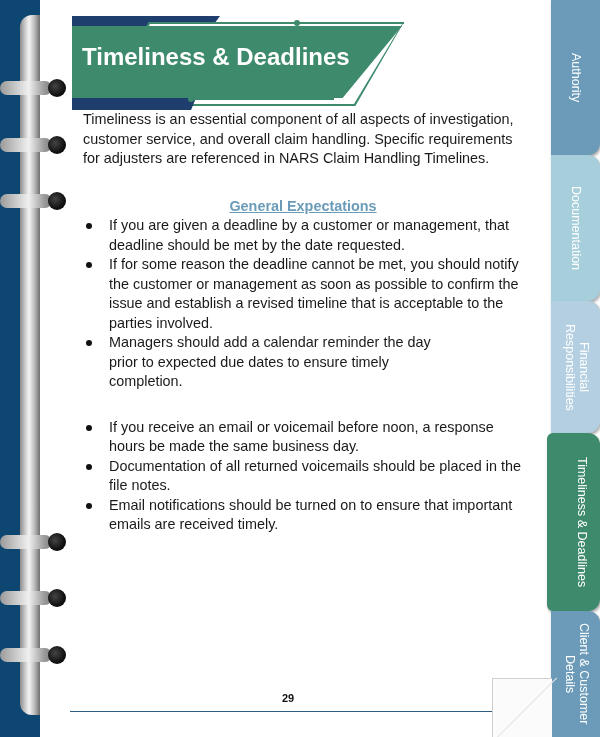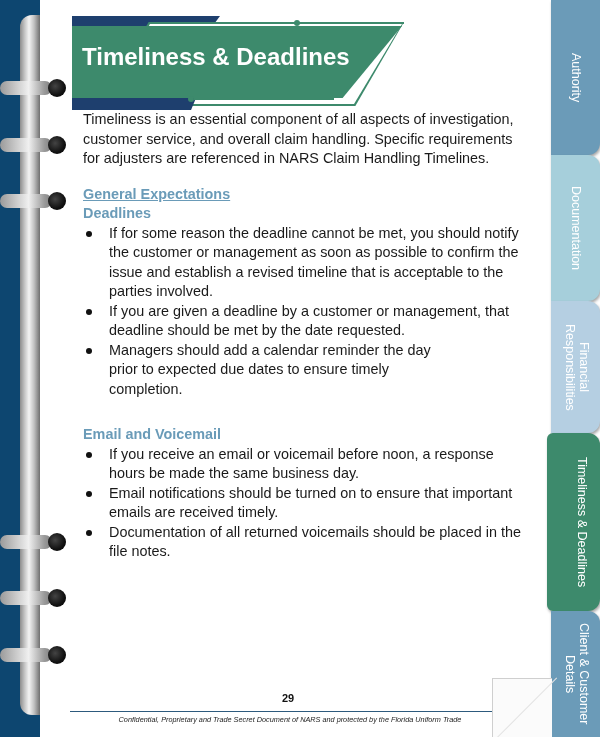--- a/index.html
+++ b/index.html
@@ -29,23 +29,23 @@
     clip-path: polygon(16% 0, 100% 0, 84% 100%, 0 100%); background: #3d8a6c; }
   .banner .outline-inner { position: absolute; left: 30px; top: 8px; width: 300px; height: 80px;
     clip-path: polygon(16% 0, 100% 0, 84% 100%, 0 100%); background: #ffffff; }
   .banner .green { position: absolute; left: 0; top: 10px; width: 330px; height: 72px; background: #3d8a6c;
     clip-path: polygon(0 0, 100% 0, 82% 100%, 0 100%); }
   .banner .title { position: absolute; left: 10px; top: 27px; color: #ffffff; font-size: 24px; font-weight: bold; white-space: nowrap; }
   .banner .dot { position: absolute; width: 6px; height: 6px; border-radius: 50%; background: #3d8a6c; }
   .banner .line { position: absolute; height: 2px; background: #3d8a6c; }
 
   .content { position: absolute; left: 83px; top: 110px; width: 440px; color: #1a1a1a; font-size: 14.4px; line-height: 19.5px; }
-  .intro { margin-bottom: 16px; }
+  .intro { margin-bottom: 28px; }
   .section-head { color: #6a9bb8; font-weight: bold; font-size: 14.4px; }
-  .section-head.underline { text-decoration: underline; }
+  .section-head.underline { text-decoration: underline; text-align: center; }
   ul.bullets { list-style: none; }
   ul.bullets li { position: relative; padding-left: 26px; }
   ul.bullets li::before { content: ""; position: absolute; left: 3px; top: 7px; width: 6px; height: 6px; border-radius: 50%; background: #111; }
   .spacer { height: 26px; }
 
   
   .tabs { position: absolute; left: 551px; top: 0; width: 49px; height: 737px; }
   .tab { position: absolute; left: 0; width: 49px; border-radius: 0 12px 12px 0; box-shadow: 1px 2px 3px rgba(0,0,0,0.35);
     display: flex; align-items: center; justify-content: center; }
   .tab .label { writing-mode: vertical-rl; color: #ffffff; font-size: 12.5px; line-height: 14px; text-align: center; }
@@ -102,34 +102,32 @@
   <div class="line" style="left:228px; top:6px; width:104px;"></div>
   <div class="dot" style="left:116px; top:80px;"></div>
   <div class="line" style="left:122px; top:82px; width:140px;"></div>
   <div class="title">Timeliness &amp; Deadlines</div>
 </div>
 
 <div class="content">
   <p class="intro">Timeliness is an essential component of all aspects of investigation, customer service, and overall claim handling.  Specific requirements for adjusters are referenced in NARS Claim Handling Timelines.</p>
 
   <div class="section-head underline">General Expectations </div>
-  <div class="section-head">Deadlines</div>
   <ul class="bullets">
+    <li>If you are given a deadline by a customer or management, that deadline should be met by the date requested.</li>
     <li>If for some reason the deadline cannot be met, you should notify the customer or management as soon as possible to confirm the issue and establish a revised timeline that is acceptable to the parties involved.</li>
-    <li>If you are given a deadline by a customer or management, that deadline should be met by the date requested.</li>
     <li style="padding-right:90px">Managers should add a calendar reminder the day prior to expected due dates to ensure timely completion.</li>
   </ul>
 
   <div class="spacer"></div>
 
-  <div class="section-head">Email and Voicemail</div>
   <ul class="bullets">
     <li style="padding-right:20px">If you receive an email or voicemail before noon, a response hours be made the same business day.</li>
+    <li>Documentation of all returned voicemails should be placed in the file notes.</li>
     <li>Email notifications should be turned on to ensure that important emails are received timely.</li>
-    <li>Documentation of all returned voicemails should be placed in the file notes.</li>
   </ul>
 </div>
 
 <div class="tabs">
   <div class="tab" style="top:0; height:155px; background:#6b9bb8; border-radius:0 0 12px 0;">
     <span class="label">Authority</span>
   </div>
   <div class="tab" style="top:155px; height:146px; background:#a6cfdb;">
     <span class="label">Documentation</span>
   </div>
@@ -142,14 +140,13 @@
   <div class="tab" style="top:611px; height:126px; background:#6b9bb8; border-radius:0 12px 0 0;">
     <span class="label" style="width:30px">Client &amp; Customer Details</span>
   </div>
 </div>
 
 <div class="pagecurl"></div>
 
 <div class="footer-num">29</div>
 <div class="footer-rule"></div>
 <div class="footer-text">
-  <div>Confidential, Proprietary and Trade Secret Document of NARS and protected by the Florida Uniform Trade</div>
 </div>
 
 </body></html>

